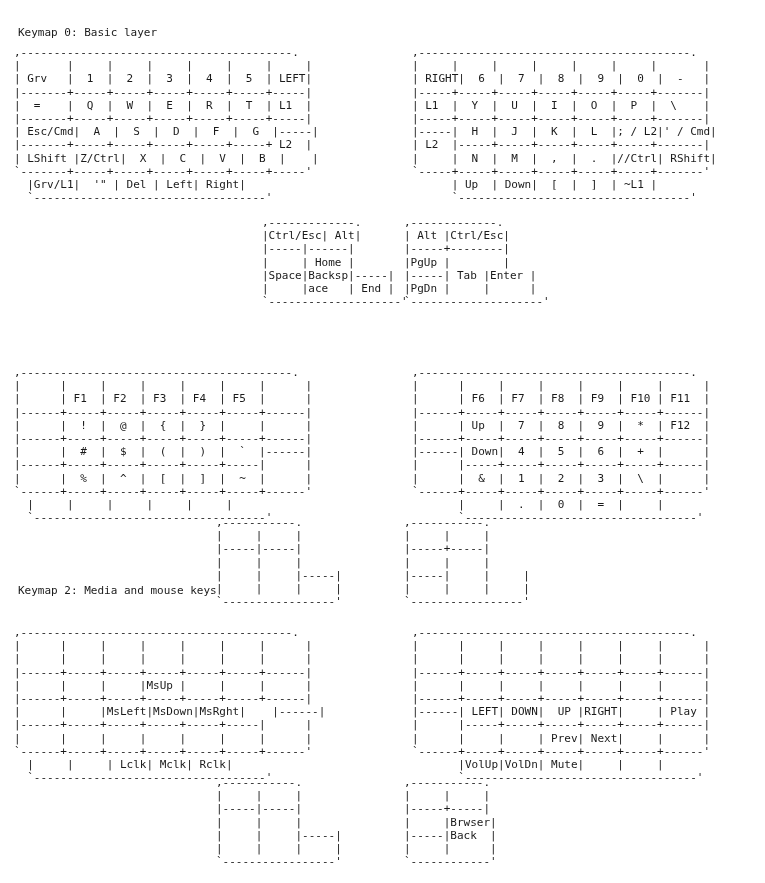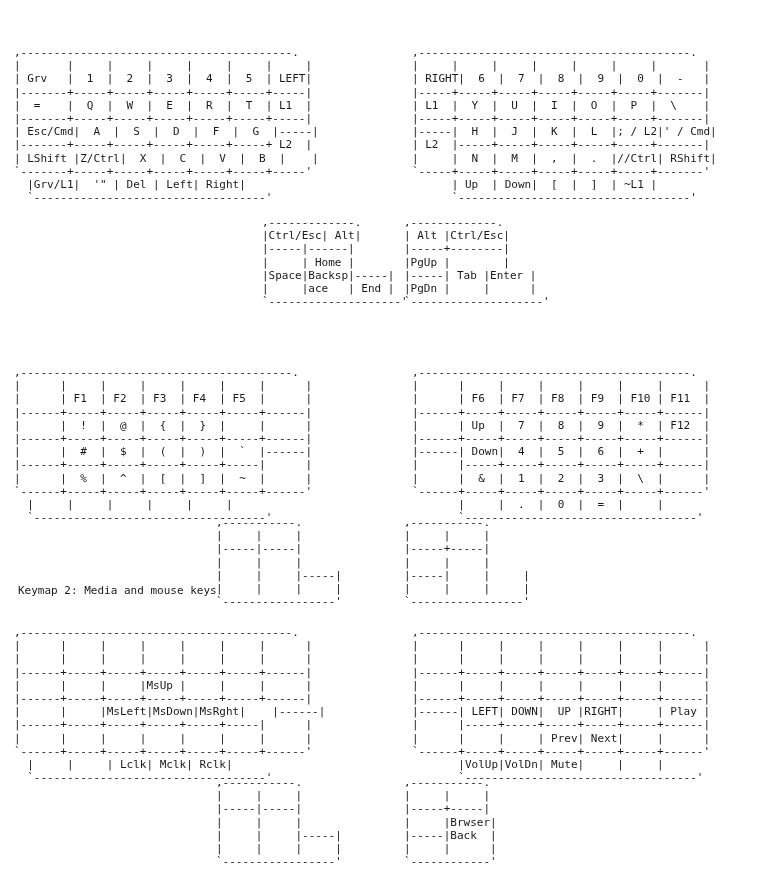--- a/index.html
+++ b/index.html
@@ -62,20 +62,23 @@
   #kb2-left  { top: 626px; left: 14px; }
   #kb2-right { top: 626px; left: 412px; }
   #kb2-thumb-left  { top: 776px; left: 216px; }
   #kb2-thumb-right { top: 776px; left: 404px; }
 </style>
 </head>
 <body>
 
 <div class="page">
 
+  <div class="section" id="kb0-title">
+    <div class="section-title">Keymap 0: Basic layer</div>
+  </div>
 
   <pre class="ascii art-block" id="kb0-left">,-----------------------------------------.
 |       |     |     |     |     |     |     |
 | Grv   |  1  |  2  |  3  |  4  |  5  | LEFT|
 |-------+-----+-----+-----+-----+-----+-----|
 |  =    |  Q  |  W  |  E  |  R  |  T  | L1  |
 |-------+-----+-----+-----+-----+-----+-----|
 | Esc/Cmd|  A  |  S  |  D  |  F  |  G  |-----|
 |-------+-----+-----+-----+-----+-----+ L2  |
 | LShift |Z/Ctrl|  X  |  C  |  V  |  B  |    |

